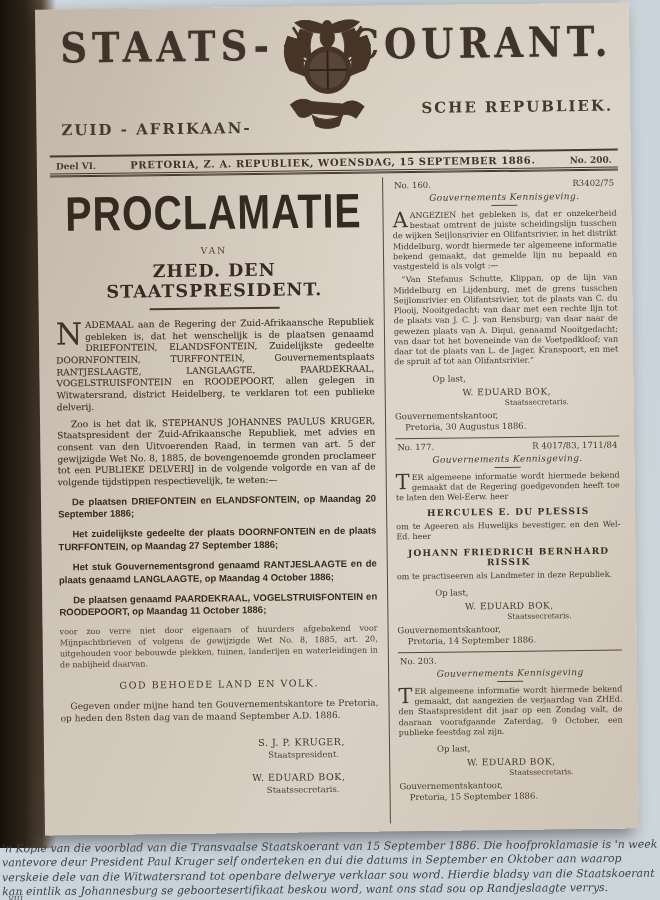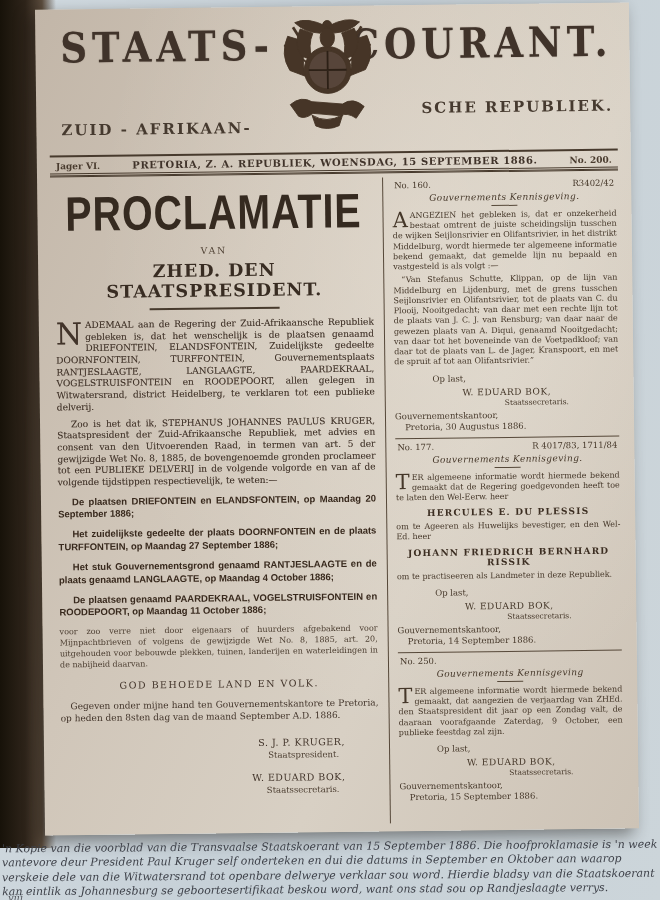--- a/index.html
+++ b/index.html
@@ -162,21 +162,21 @@
             <path d="M49 62 h42 M70 41 v42" stroke="#2c2016" stroke-width="2" fill="none"></path>
             <path d="M28 100 q12-10 24-3 l34 3 q12-8 24 3 l-9 13 q-10-7-17-3 l-31-3 q-9 7-16 3 z"></path>
             <path d="M52 112 q16 10 34 0 l-4 12 q-13 6-26 0 z"></path>
           </g>
         </svg>
       </div>
     </div>
 
     <div class="dateline-wrap">
       <div class="dateline">
-        <span class="vol">Jager VI.</span>
+        <span class="vol">Deel VI.</span>
         <span class="center">PRETORIA, Z. A. REPUBLIEK, WOENSDAG, 15 SEPTEMBER 1886.</span>
         <span class="issue">No. 200.</span>
       </div>
     </div>
 
     <div class="cols">
 
       <div class="col-left">
         <div class="proc-title">PROCLAMATIE</div>
         <div class="proc-van">VAN</div>
@@ -205,21 +205,21 @@
         </div>
       </div>
 
       <div class="col-div"></div>
 
       <div class="col-right">
 
         <div class="notice">
           <div class="notice-head">
             <span>No. 160.</span>
-            <span>R3402/42</span>
+            <span>R3402/75</span>
           </div>
           <div class="notice-heading">Gouvernements Kennisgeving.</div>
           <div class="short-rule"></div>
           <p class="notice-p dc2">AANGEZIEN het gebleken is, dat er onzekerheid bestaat omtrent de juiste scheidingslijn tusschen de wijken Seijlonsrivier en Olifantsrivier, in het distrikt Middelburg, wordt hiermede ter algemeene informatie bekend gemaakt, dat gemelde lijn nu bepaald en vastgesteld is als volgt :—</p>
           <p class="notice-quote">“Van Stefanus Schutte, Klippan, op de lijn van Middelburg en Lijdenburg, met de grens tusschen Seijlonsrivier en Olifantsrivier, tot de plaats van C. du Plooij, Nooitgedacht; van daar met een rechte lijn tot de plaats van J. C. J. van Rensburg; van daar naar de gewezen plaats van A. Diqui, genaamd Nooitgedacht; van daar tot het boveneinde van de Voetpadkloof; van daar tot de plaats van L. de Jager, Kranspoort, en met de spruit af tot aan Olifantsrivier.”</p>
           <div class="op-last">Op last,</div>
           <div class="n-sig">
             <div class="nm">W. EDUARD BOK,</div>
             <div class="tt">Staatssecretaris.</div>
           </div>
@@ -247,21 +247,21 @@
             <div class="tt">Staatssecretaris.</div>
           </div>
           <div class="office-line">Gouvernementskantoor,</div>
           <div class="office-date">Pretoria, 14 September 1886.</div>
         </div>
 
         <div class="notice-div"></div>
 
         <div class="notice">
           <div class="notice-head">
-            <span>No. 250.</span>
+            <span>No. 203.</span>
             <span></span>
           </div>
           <div class="notice-heading">Gouvernements Kennisgeving</div>
           <div class="short-rule"></div>
           <p class="notice-p dc2">TER algemeene informatie wordt hiermede bekend gemaakt, dat aangezien de verjaardag van ZHEd. den Staatspresident dit jaar op een Zondag valt, de daaraan voorafgaande Zaterdag, 9 October, een publieke feestdag zal zijn.</p>
           <div class="op-last">Op last,</div>
           <div class="n-sig">
             <div class="nm">W. EDUARD BOK,</div>
             <div class="tt">Staatssecretaris.</div>
           </div>

